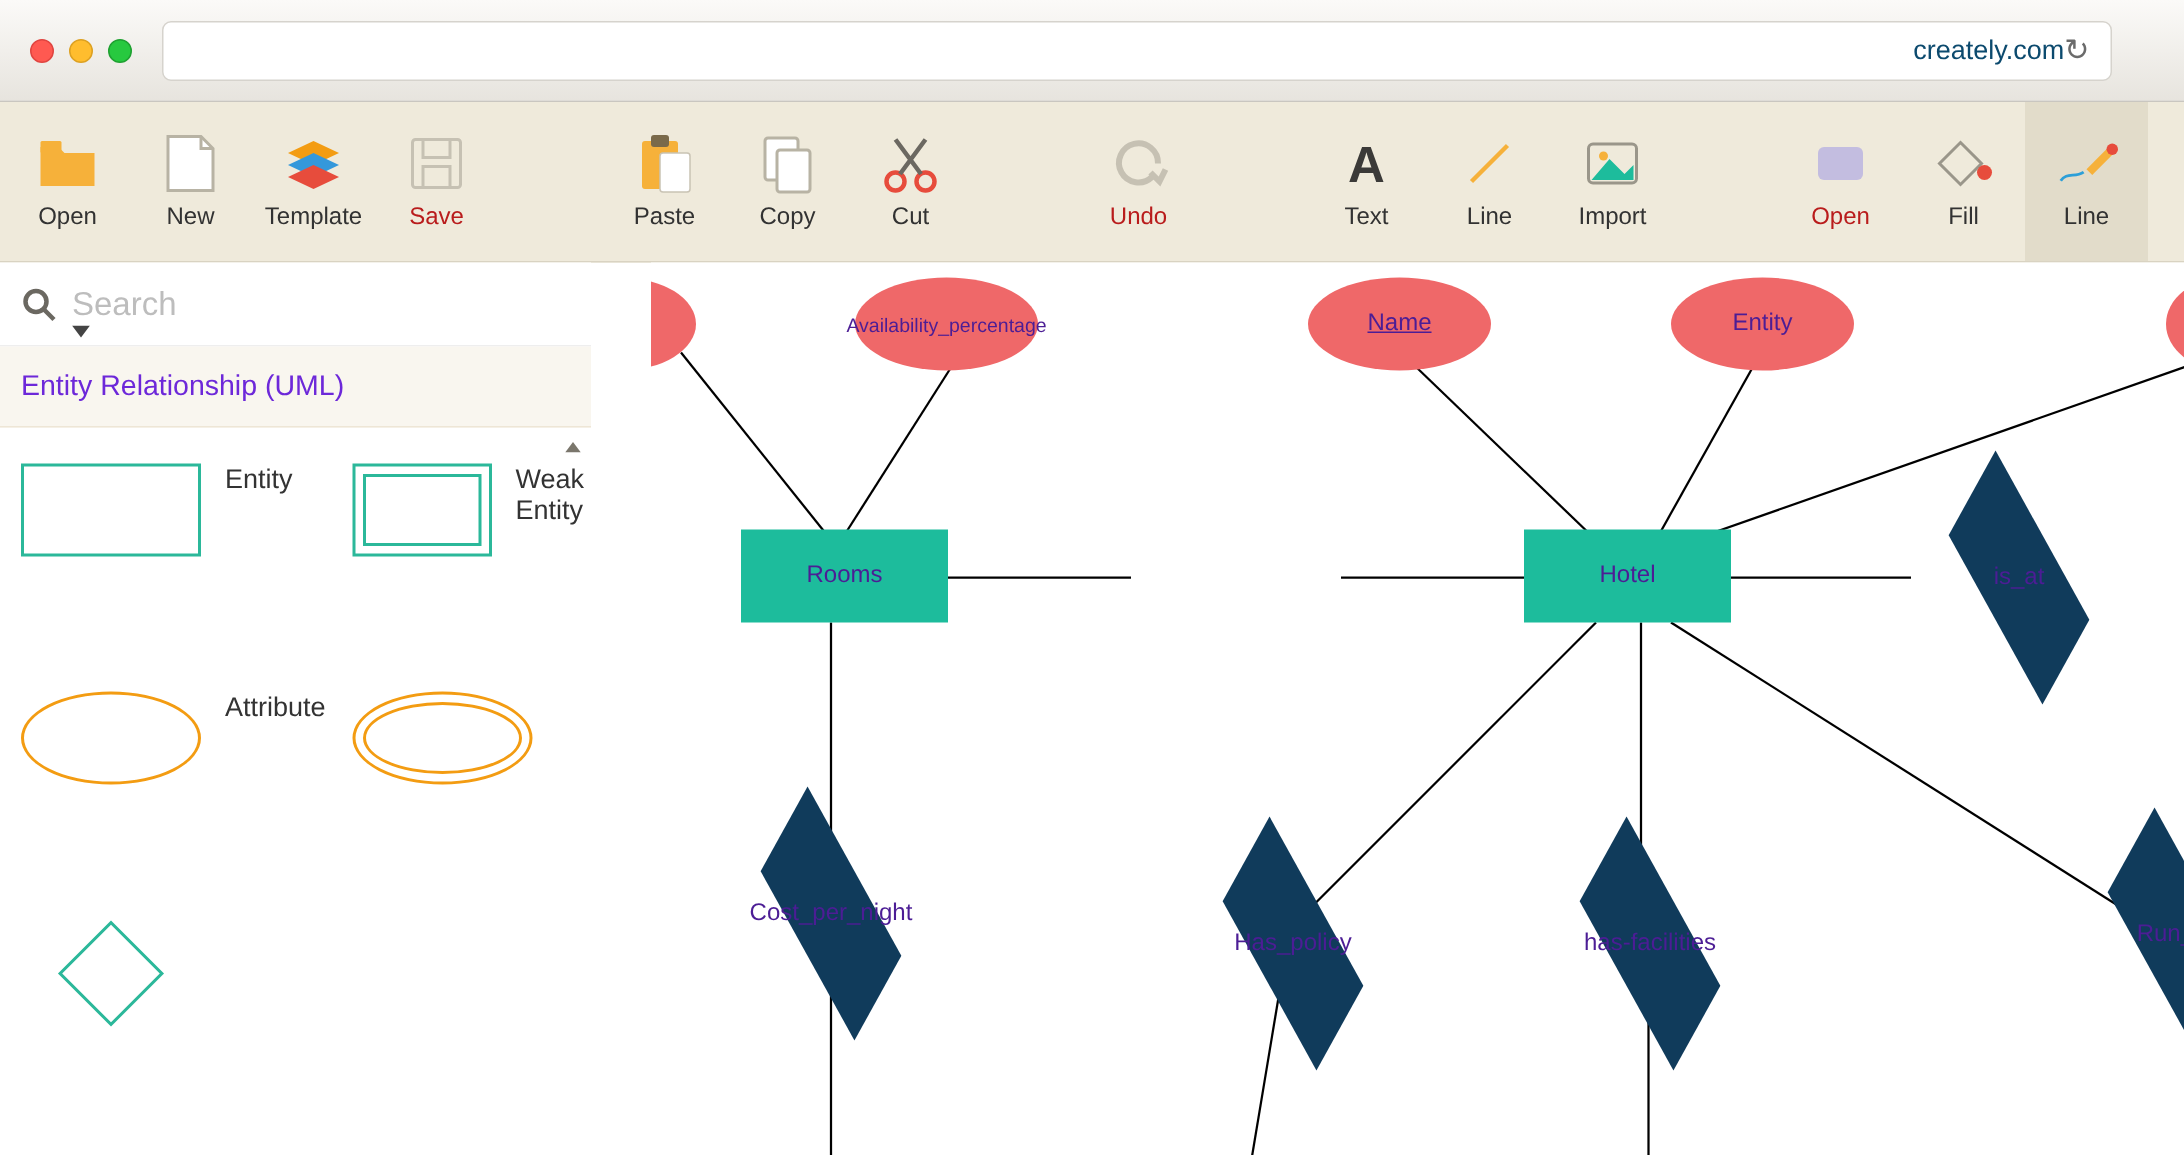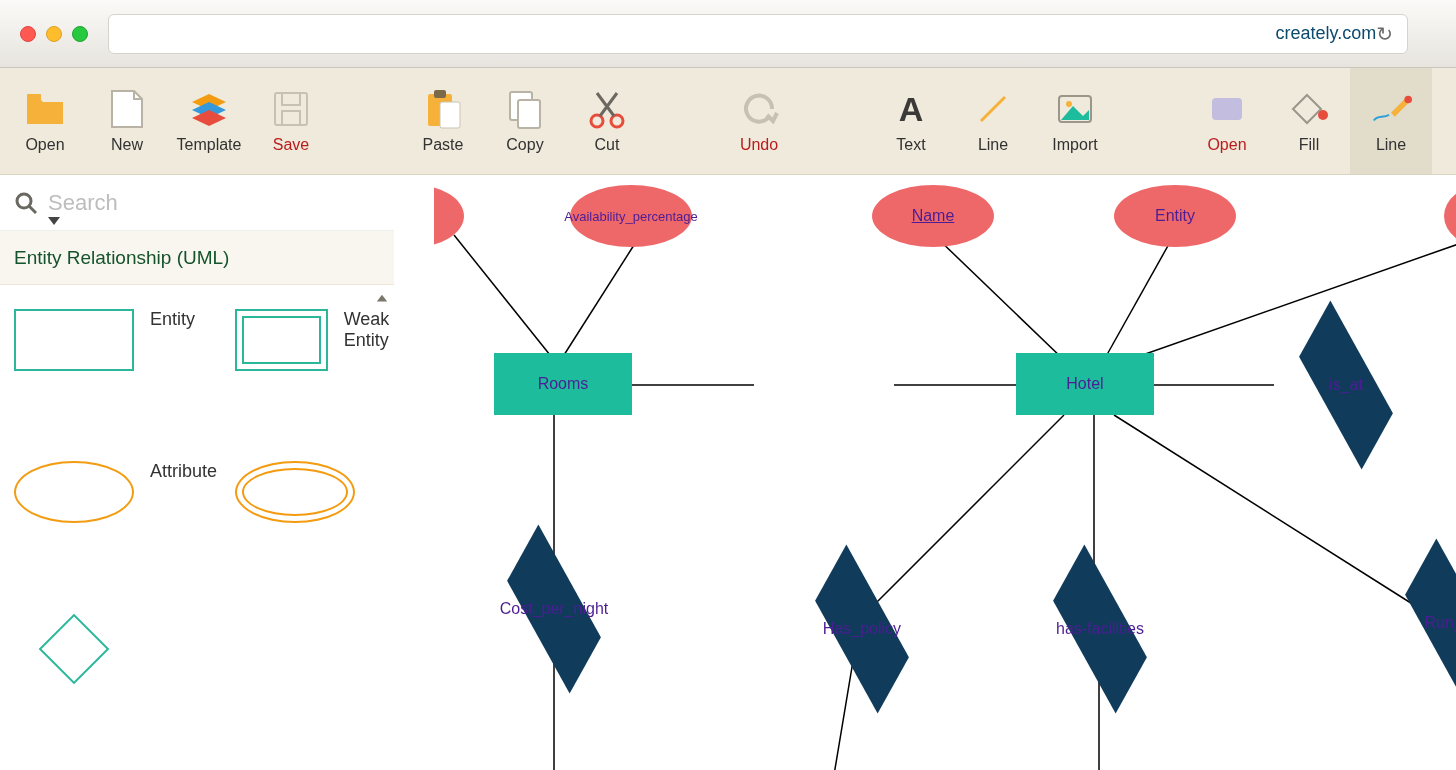--- a/index.html
+++ b/index.html
@@ -23,21 +23,21 @@
 .tbtn.active { background:#e2dcca; }
 .tbtn .ic { width:42px; height:42px; display:flex; align-items:center; justify-content:center; }
 .tsep2 { width:70px; }
 
 
 .wrap { display:flex; height:calc(100% - 175px);gap:40px; }
 .sidebar { width:394px; background:#fff; display:flex; flex-direction:column; position:relative; }
 .search-row { height:56px; display:flex; align-items:center; padding:0 14px; gap:10px; border-bottom:1px solid #eee; }
 .search-row input { border:none; outline:none; font-size:22px; color:#555; flex:1; background:transparent; }
 .search-row input::placeholder { color:#bdbdbd; }
-.panel-title { height:54px; display:flex; align-items:center; padding:0 14px; font-size:19px; color:#14532d; background:#f9f6ef; border-bottom:1px solid #eee6d6; }
+.panel-title { height:54px; display:flex; align-items:center; padding:0 14px; font-size:19px; color:#6d28d9; background:#f9f6ef; border-bottom:1px solid #eee6d6; }
 .shapes { flex:1; padding:24px 14px; display:grid; grid-template-columns:1fr 1fr; gap:28px 18px; position:relative; overflow:hidden; }
 .shape-item { display:flex; flex-direction:row; align-items:flex-start; gap:16px; font-size:18px; color:#333; cursor:grab; }
 .shape-item .sh { width:120px; height:62px; }
 .scroll-ind { position:absolute; right:4px; top:300px; width:12px; height:12px; }
 
 .entity-box { border:2px solid #2bb89a; background:#fff; }
 .weak-entity-box { border:2px solid #2bb89a; background:#fff; position:relative; }
 .weak-entity-box::after { content:''; position:absolute; inset:5px; border:2px solid #2bb89a; }
 .ellipse { border:2px solid #f39c12; border-radius:50%; background:#fff; }
 .key-ellipse { border:2px solid #f39c12; border-radius:50%; background:#fff; position:relative; }

